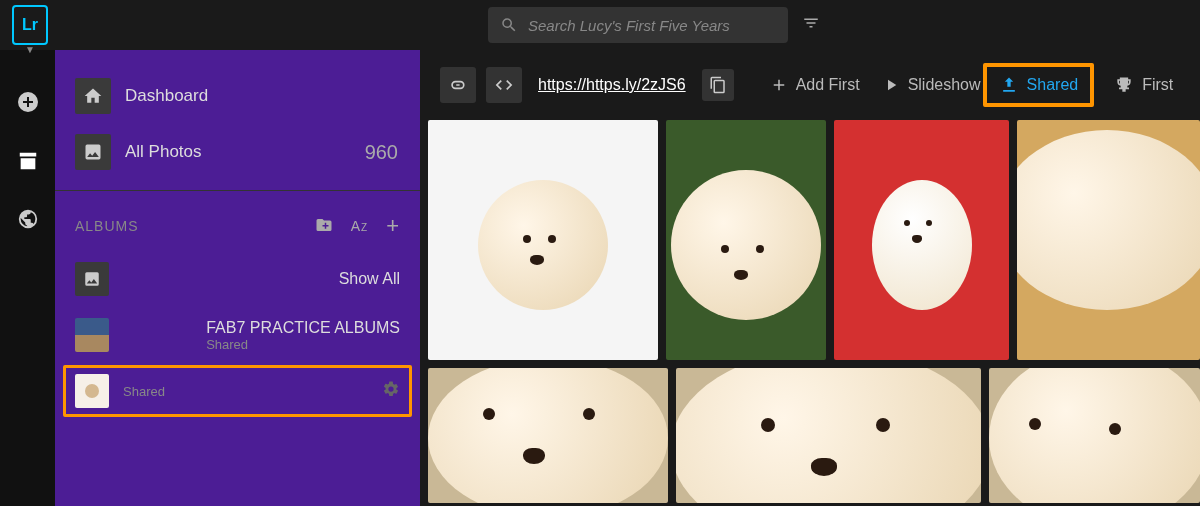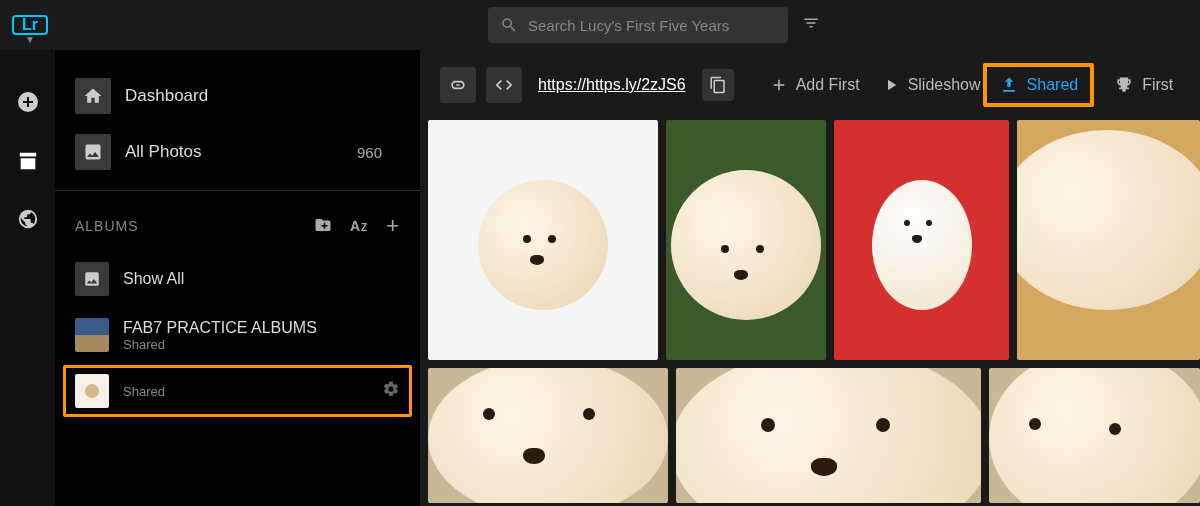--- a/index.html
+++ b/index.html
@@ -1,41 +1,41 @@
 <!DOCTYPE html>
 <html><head>
 <meta charset="utf-8">
 <style>
   * { box-sizing: border-box; margin: 0; padding: 0; font-family: -apple-system, BlinkMacSystemFont, "Segoe UI", sans-serif; }
   body { width: 1200px; height: 506px; background: #1a1a1a; color: #e0e0e0; overflow: hidden; }
   .topbar { height: 50px; background: #1a1a1a; display: flex; align-items: center; padding: 0 8px; }
-  .app-logo { width: 36px; height: 20px; border: 2px solid #00c8ff; border-radius: 4px; display: flex; align-items: center; justify-content: center; font-weight: bold; color: #00c8ff; font-size: 16px; margin-left: 4px; position: relative; }
+  .app-logo { width: 36px; height: 40px; border: 2px solid #00c8ff; border-radius: 4px; display: flex; align-items: center; justify-content: center; font-weight: bold; color: #00c8ff; font-size: 16px; margin-left: 4px; position: relative; }
   .logo-drop { position: absolute; bottom: -12px; left: 50%; transform: translateX(-50%); color: #888; font-size: 10px; }
   .search-wrap { margin-left: 440px; background: #333; border-radius: 4px; height: 36px; width: 300px; display: flex; align-items: center; padding: 0 12px; gap: 10px; }
   .search-wrap svg { fill: #888; }
-  .search-input { background: transparent; border: none; color: #84cc16; font-size: 15px; outline: none; flex: 1; }
+  .search-input { background: transparent; border: none; color: #84cc16; font-size: 15px; font-style: italic; outline: none; flex: 1; }
   .search-input::placeholder { color: #888; }
   .filter-btn { margin-left: 14px; color: #aaa; cursor: pointer; }
 
   .main { display: flex; height: calc(506px - 50px); }
 
   .rail { width: 55px; background: #111; display: flex; flex-direction: column; align-items: center; padding-top: 40px; gap: 32px; }
   .rail-item { color: #ddd; cursor: pointer; }
 
-  .sidebar { width: 365px; background: #000000; display: flex; flex-direction: column; padding-top: 18px; }
+  .sidebar { width: 365px; background: #4c1d95; display: flex; flex-direction: column; padding-top: 18px; }
   .nav-item { display: flex; align-items: center; height: 56px; padding: 0 20px; color: #ddd; font-size: 17px; cursor: pointer; }
   .nav-icon-box { width: 36px; height: 36px; background: #3a3a3a; border-radius: 2px; display: flex; align-items: center; justify-content: center; margin-right: 14px; }
   .nav-icon-box svg { fill: #ccc; }
-  .nav-count { margin-left: auto; color: #aaa; font-size: 15px; margin-right: 18px; }
+  .nav-count { margin-left: auto; color: #aaa; font-size: 20px; margin-right: 2px; }
 
   .albums-header { display: flex; align-items: center; padding: 22px 20px 12px 20px; color: #888; font-size: 14px; letter-spacing: 1px; border-top: 1px solid #333; margin-top: 10px;}
   .albums-header .spacer { flex: 1; }
   .albums-header .hdr-btn { margin-left: 18px; cursor: pointer; color: #aaa; }
 
-  .album-item { display: flex; align-items: center; height: 56px; padding: 0 20px; cursor: pointer; position: relative; }
+  .album-item { display: flex; align-items: center; height: 56px; padding: 0 20px; cursor: pointer; position: relative; justify-content: space-between; }
   .album-thumb { width: 34px; height: 34px; border-radius: 2px; margin-right: 14px; background: #444; display: flex; align-items: center; justify-content: center; }
   .album-thumb.img1 { background: linear-gradient(to bottom, #3a5a8a 50%, #a88860 50%); }
   .album-thumb.img2 { background: #f6f0e8; }
   .album-thumb.img2::after{ content:""; width:14px;height:14px;border-radius:50%; background:#d4b890; display:block;}
   .album-texts { display: flex; flex-direction: column; }
   .album-name { color: #ddd; font-size: 16px; }
   .album-sub { color: #888; font-size: 13px; }
   .album-gear { margin-left: auto; color: #666; }
   .highlight { position: absolute; inset: 2px 8px; border: 3px solid #ff9500; border-radius: 2px; pointer-events: none; }
 
@@ -127,21 +127,21 @@
       <span>All Photos</span>
       <span class="nav-count">960</span>
     </div>
 
     <div class="albums-header">
       <span>ALBUMS</span>
       <span class="spacer"></span>
       <span class="hdr-btn"><svg width="18" height="18" viewBox="0 0 24 24" fill="#aaa">
             <path d="M20 6h-8l-2-2H4a2 2 0 00-2 2v12a2 2 0 002 2h16a2 2 0 002-2V8a2 2 0 00-2-2zm-2 8h-3v3h-2v-3h-3v-2h3V9h2v3h3v2z"></path>
           </svg></span>
-      <span class="hdr-btn" style="font-size:14px;font-weight:bold;">A<span style="font-size:10px;">Z</span></span>
+      <span class="hdr-btn" style="font-size:14px;font-weight:normal;">A<span style="font-size:10px;">Z</span></span>
       <span class="hdr-btn" style="font-size:22px;font-weight:300;">+</span>
     </div>
 
     <div class="album-item">
       <div class="album-thumb" style="background:#3a3a3a;">
           <svg width="18" height="18" viewBox="0 0 24 24" fill="#ccc">
             <path d="M21 19V5a2 2 0 00-2-2H5a2 2 0 00-2 2v14a2 2 0 002 2h14a2 2 0 002-2zM8.5 13.5l2.5 3 3.5-4.5 4.5 6H5l3.5-4.5z"></path>
           </svg>
         </div>
       <div class="album-texts">

